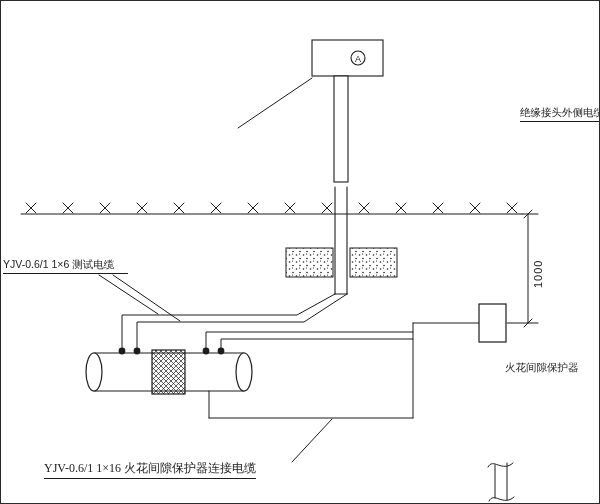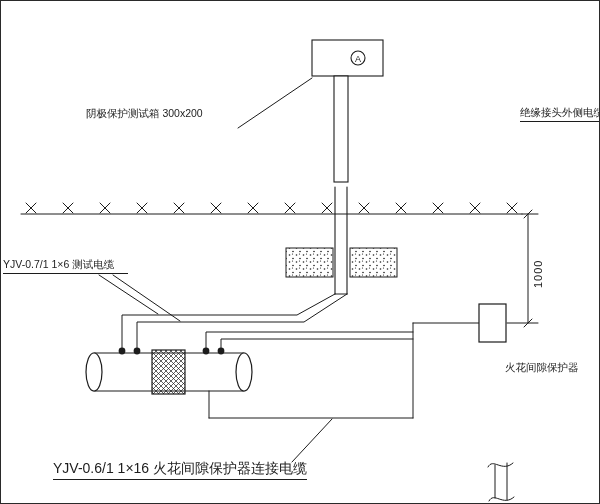--- a/index.html
+++ b/index.html
@@ -8,21 +8,21 @@
     position:relative; width:600px; height:504px; background:#ffffff;
     border:1px solid #2a2a2a; overflow:hidden;
     font-family:"Liberation Sans", sans-serif; color:var(--line, #1c1c1c);
   }
   svg.linework { position:absolute; left:0; top:0; color:var(--line, #1c1c1c); }
   .lbl { position:absolute; font-size:10.5px; white-space:nowrap; color:var(--line, #1c1c1c); }
   .underline { border-bottom:1px solid currentColor; padding-bottom:1px; }
   .lbl-test-box { left:85px; top:106px; }
   .lbl-insulated { left:519px; top:105px; }
   .lbl-test-cable { left:2px; top:257px; padding-right:14px; }
-  .lbl-protector-cable { left:52px; top:459px; font-size:14px; }
+  .lbl-protector-cable { left:43px; top:459px; font-size:12px;font-family:Liberation Serif, serif; }
   .lbl-spark { left:504px; top:360px; }
   .lbl-dim { left:531px; top:287px; transform:rotate(-90deg); transform-origin:0 0; font-size:11px; letter-spacing:1px; }
   .watermark {
     position:absolute; left:58px; top:202px; white-space:nowrap;
     font-family:"Liberation Serif", serif; font-weight:bold; font-size:38px;
     letter-spacing:0; color:var(--watermark, #262626); opacity:0.85;
   }
 </style>
 </head>
 <body>
@@ -110,21 +110,20 @@
     </g>
 
     <g stroke="currentColor" stroke-width="1">
       <line x1="494" y1="464" x2="494" y2="497"></line>
       <line x1="506" y1="462" x2="506" y2="499"></line>
       <path d="M487,466 C492,456 501,472 512,462"></path>
       <path d="M488,500 C493,490 502,506 513,496"></path>
     </g>
   </svg>
 
-  <div class="lbl lbl-test-box">阴极保护测试箱 300x200</div>
   <div class="lbl lbl-insulated underline">绝缘接头外侧电缆</div>
-  <div class="lbl lbl-test-cable underline">YJV-0.7/1 1×6  测试电缆</div>
+  <div class="lbl lbl-test-cable underline">YJV-0.6/1 1×6  测试电缆</div>
   <div class="lbl lbl-protector-cable underline">YJV-0.6/1 1×16  火花间隙保护器连接电缆</div>
   <div class="lbl lbl-spark">火花间隙保护器</div>
   <div class="lbl lbl-dim">1000</div>
 
 
 </div>
 
 </body></html>

